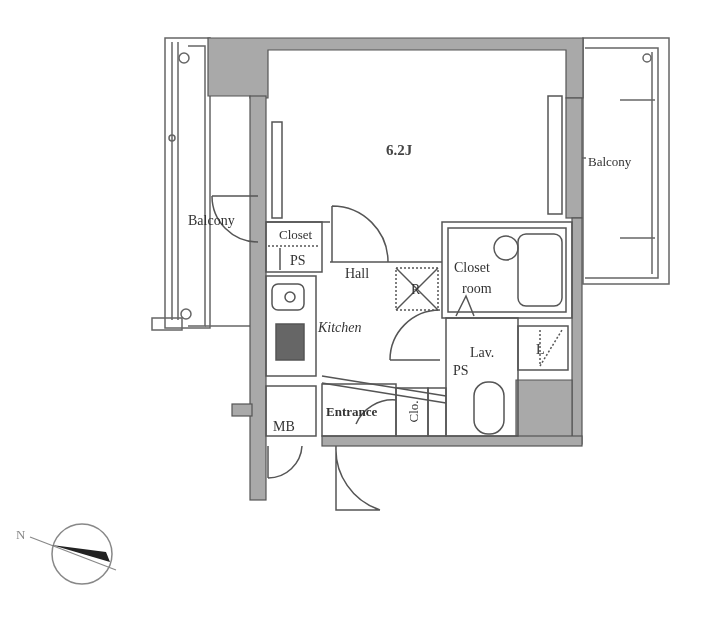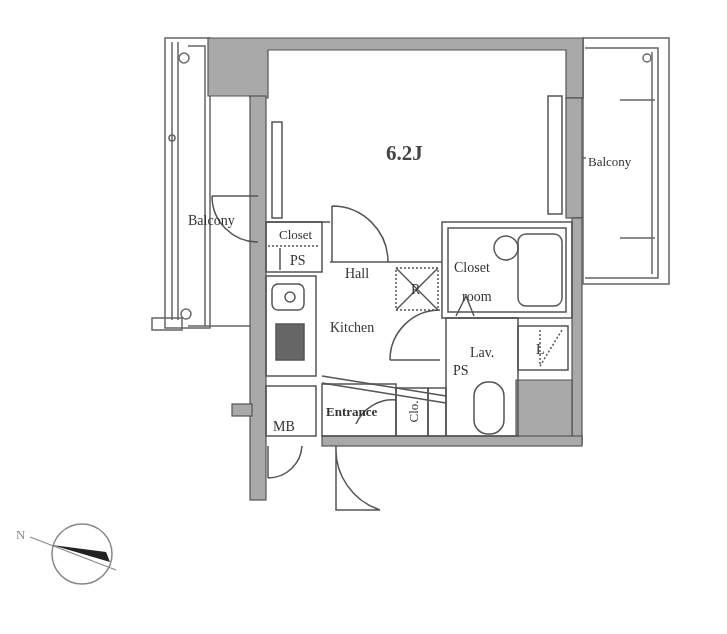--- a/index.html
+++ b/index.html
@@ -1,20 +1,20 @@
 <!DOCTYPE html>
 <html><head>
 <meta charset="utf-8">
 <style>
   html, body { margin:0; padding:0; background:#ffffff; }
   body { width:727px; height:634px; position:relative; overflow:hidden; font-family:"Liberation Serif", "DejaVu Serif", serif; }
   svg { position:absolute; left:0; top:0; }
   .lbl { position:absolute; color:#333; font-size:14px; white-space:nowrap; line-height:1; }
   .lbl.sm { font-size:13px; }
-  .lbl.big { font-size:21px; font-weight:bold; color:#444; }
+  .lbl.big { font-size:15px; font-weight:bold; color:#444; }
   .vert { transform: rotate(-90deg); transform-origin: center; }
 </style>
 </head>
 <body>
 
 <svg width="727" height="634" viewBox="0 0 727 634">
 
   <g fill="none" stroke="#666" stroke-width="1.5">
     <rect x="165" y="38" width="45" height="290"></rect>
     <line x1="172" y1="42" x2="172" y2="320"></line>
@@ -112,21 +112,21 @@
 </svg>
 
 <div class="lbl big" style="left:386px;top:143px;">6.2J</div>
 <div class="lbl" style="left:188px;top:214px;">Balcony</div>
 <div class="lbl sm" style="left:588px;top:155px;">Balcony</div>
 <div class="lbl sm" style="left:279px;top:228px;">Closet</div>
 <div class="lbl" style="left:290px;top:254px;">PS</div>
 <div class="lbl" style="left:345px;top:267px;">Hall</div>
 <div class="lbl" style="left:411px;top:283px;">R</div>
 <div class="lbl" style="left:454px;top:261px;">Closet</div>
-<div class="lbl" style="left:462px;top:290px;">room</div>
-<div class="lbl" style="left:330px;top:321px;">Kitchen</div>
+<div class="lbl" style="left:462px;top:282px;">room</div>
+<div class="lbl" style="left:318px;top:321px;font-style:italic;">Kitchen</div>
 <div class="lbl" style="left:470px;top:346px;text-align:right;">Lav.</div>
 <div class="lbl" style="left:536px;top:343px;">L</div>
 <div class="lbl" style="left:453px;top:364px;">PS</div>
 <div class="lbl" style="left:273px;top:420px;">MB</div>
 <div class="lbl sm" style="left:326px;top:405px;font-weight:bold;">Entrance</div>
 <div class="lbl sm vert" style="left:402px;top:405px;">Clo.</div>
 <div class="lbl sm" style="left:16px;top:528px;color:#888;">N</div>
 
 </body></html>

